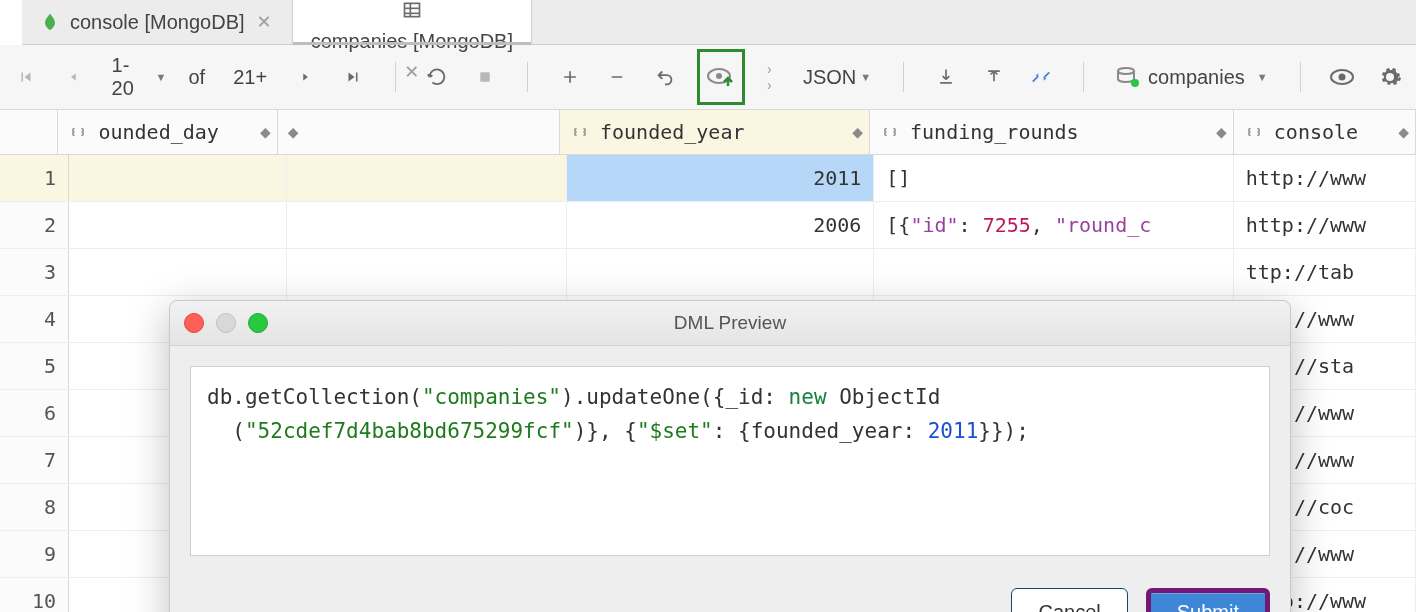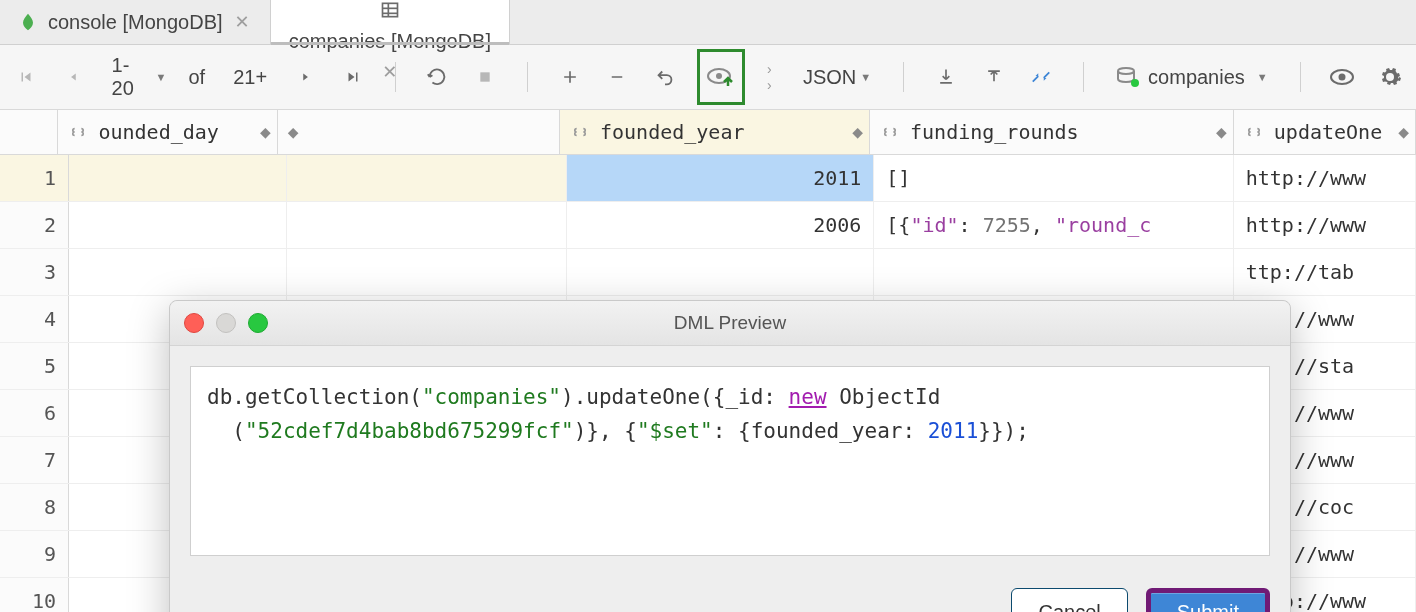--- a/index.html
+++ b/index.html
@@ -1,18 +1,18 @@
 <!DOCTYPE html>
 <html><head>
 <meta charset="utf-8">
 <style>
   html,body{margin:0;padding:0;font-family:"Helvetica Neue",-apple-system,BlinkMacSystemFont,sans-serif;font-size:20px;color:#333;background:#fff;width:1416px;height:612px;overflow:hidden;}
   .mono{font-family:"SF Mono",Menlo,Consolas,"DejaVu Sans Mono",monospace;}
   
-  .tab-bar{display:flex;align-items:stretch;height:44px;background:#ececec;border-bottom:1px solid #d0d0d0;user-select:none;}
+  .tab-bar{display:flex;align-items:stretch;height:44px;background:#ececec;border-bottom:1px solid #d0d0d0;user-select:none;margin-left:22px;}
   .tab{display:flex;align-items:center;gap:10px;padding:0 18px;border-right:1px solid #d0d0d0;color:#444;background:#ececec;position:relative;}
   .tab.active{background:#fff;flex-direction:column;}
   .tab .label{white-space:nowrap;}
   .tab .close{color:#9e9e9e;font-size:18px;line-height:1;padding:0 2px;}
   .tab.active::after{content:"";position:absolute;left:0;right:0;bottom:-1px;height:3px;background:#bdbdbd;}
   .leaf-ico{width:20px;height:20px;display:inline-block;}
   
   .toolbar{display:flex;align-items:center;height:64px;background:#f6f6f6;border-bottom:1px solid #d9d9d9;padding:0 10px;gap:16px;}
   .tb-btn{width:38px;height:38px;display:flex;align-items:center;justify-content:center;color:#6b6b6b;border-radius:3px;}
   .tb-btn.disabled{color:#b7b7b7;}
@@ -44,21 +44,21 @@
   
   .dialog{position:absolute;left:169px;top:260px;width:1120px;background:#e9e9e9;border:1px solid #c9c9c9;border-radius:8px;box-shadow:0 10px 40px rgba(0,0,0,0.25);margin-top:40px;}
   .dlg-title{position:relative;height:44px;display:flex;align-items:center;justify-content:center;border-bottom:1px solid #d4d4d4;background:linear-gradient(#f2f2f2,#e4e4e4);border-radius:8px 8px 0 0;font-size:19px;color:#555;}
   .traffic{position:absolute;left:14px;top:12px;display:flex;gap:12px;}
   .tl{width:18px;height:18px;border-radius:50%;}
   .tl.red{background:#ff5f57;border:1px solid #e04740;}
   .tl.grey{background:#d9d8d6;border:1px solid #c2c1bf;}
   .tl.green{background:#28c840;border:1px solid #1faa33;}
   .dlg-body{padding:20px;background:#eee;}
   .code-box{background:#fff;border:1px solid #cfcfcf;padding:14px 16px;font-family:"SF Mono",Menlo,Consolas,monospace;font-size:21px;line-height:1.6;white-space:pre-wrap;height:160px;overflow:hidden;}
-  .code-box .fn{color:#333;} .code-box .str{color:#1f7a1f;font-weight:normal;} .code-box .kw{color:#a21caf;text-decoration:underline;} .code-box .num{color:#1a4fd6;}
+  .code-box .fn{color:#333;} .code-box .str{color:#1f7a1f;font-weight:normal;} .code-box .kw{color:#15803d;} .code-box .num{color:#1a4fd6;}
   .dlg-buttons{display:flex;justify-content:flex-end;gap:18px;padding:12px 20px 18px;background:#eee;border-radius:0 0 8px 8px;}
   .btn{font-size:20px;padding:8px 26px;border-radius:6px;border:1px solid #0c4a6e;background:#fff;color:#333;}
   .btn.primary{background:#3e86d6;color:#ffffff;border:5px solid #701a75;}
   .btn.primary{box-shadow:inset 0 1px 0 rgba(255,255,255,0.25);}
   svg{display:block;}
   .more-chevron{font-size:14px;color:#9a9a9a;padding:0 6px;}
 </style>
 </head>
 <body>
 
@@ -235,40 +235,40 @@
               <path fill="none" stroke="currentColor" stroke-width="2" d="M8 5C5 5 5 9 8 9 5 9 5 13 8 13M16 5c3 0 3 4 0 4 3 0 3 4 0 4" transform="translate(0 3)"></path>
             </svg>
             <span class="mono">funding_rounds</span>
           </span>
           <span class="sorter">◆</span>
         </div><div class="col w-home">
           <span class="name">
             <svg class="type-ico" viewBox="0 0 24 24">
               <path fill="none" stroke="currentColor" stroke-width="2" d="M8 5C5 5 5 9 8 9 5 9 5 13 8 13M16 5c3 0 3 4 0 4 3 0 3 4 0 4" transform="translate(0 3)"></path>
             </svg>
-            <span class="mono">updateOne</span>
+            <span class="mono">console</span>
           </span>
           <span class="sorter">◆</span>
         </div></div>
   </div>
   <div id="rows-container">
       <div class="row hl">
         <div class="num mono">1</div>
         <div class="cell mono w-day null hl-row"><null></null></div>
         <div class="cell mono w-month null hl-row"><null></null></div>
         <div class="cell mono w-year num-r sel">2011</div>
         <div class="cell w-fund"><span class="mono">[]</span></div>
         <div class="cell mono w-home">http://www</div>
       </div>
       <div class="row">
         <div class="num mono">2</div>
         <div class="cell mono w-day null"><null></null></div>
         <div class="cell mono w-month null"><null></null></div>
         <div class="cell mono w-year num-r">2006</div>
-        <div class="cell w-fund"><span class="mono">[{<span style="color:#9a3fa0">"id"</span>: <span style="color:#737373">7255</span>, <span style="color:#9a3fa0">"round_c</span></span></div>
+        <div class="cell w-fund"><span class="mono">[{<span style="color:#9a3fa0">"id"</span>: <span style="color:#be185d">7255</span>, <span style="color:#9a3fa0">"round_c</span></span></div>
         <div class="cell mono w-home">http://www</div>
       </div>
       <div class="row">
         <div class="num mono">3</div>
         <div class="cell mono w-day num-r"></div>
         <div class="cell mono w-month num-r"></div>
         <div class="cell mono w-year num-r"></div>
         <div class="cell w-fund"></div>
         <div class="cell mono w-home">ttp://tab</div>
       </div>

